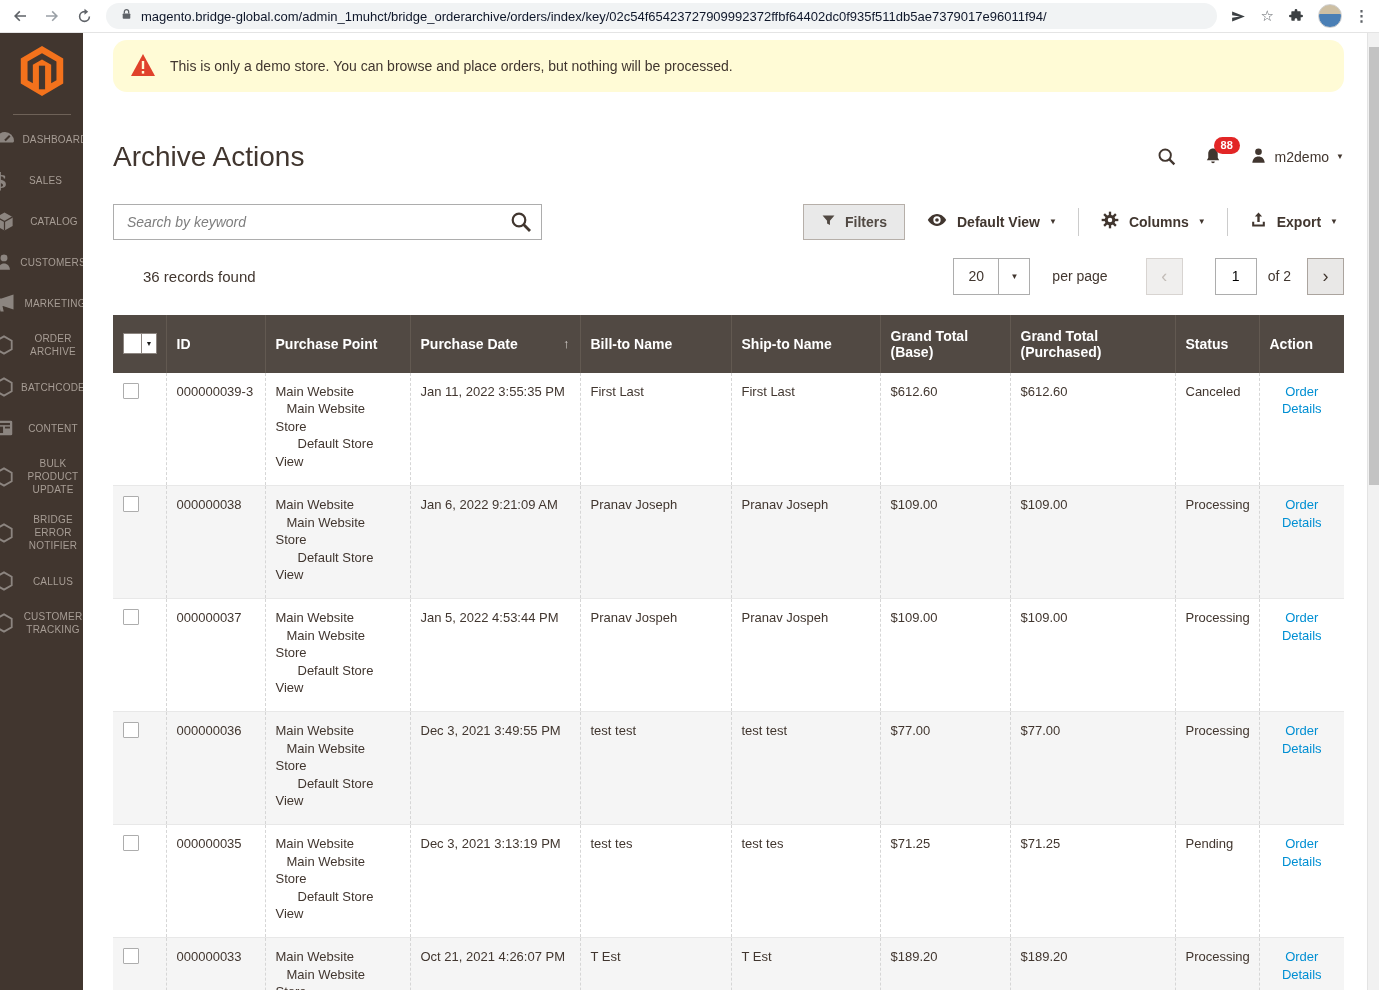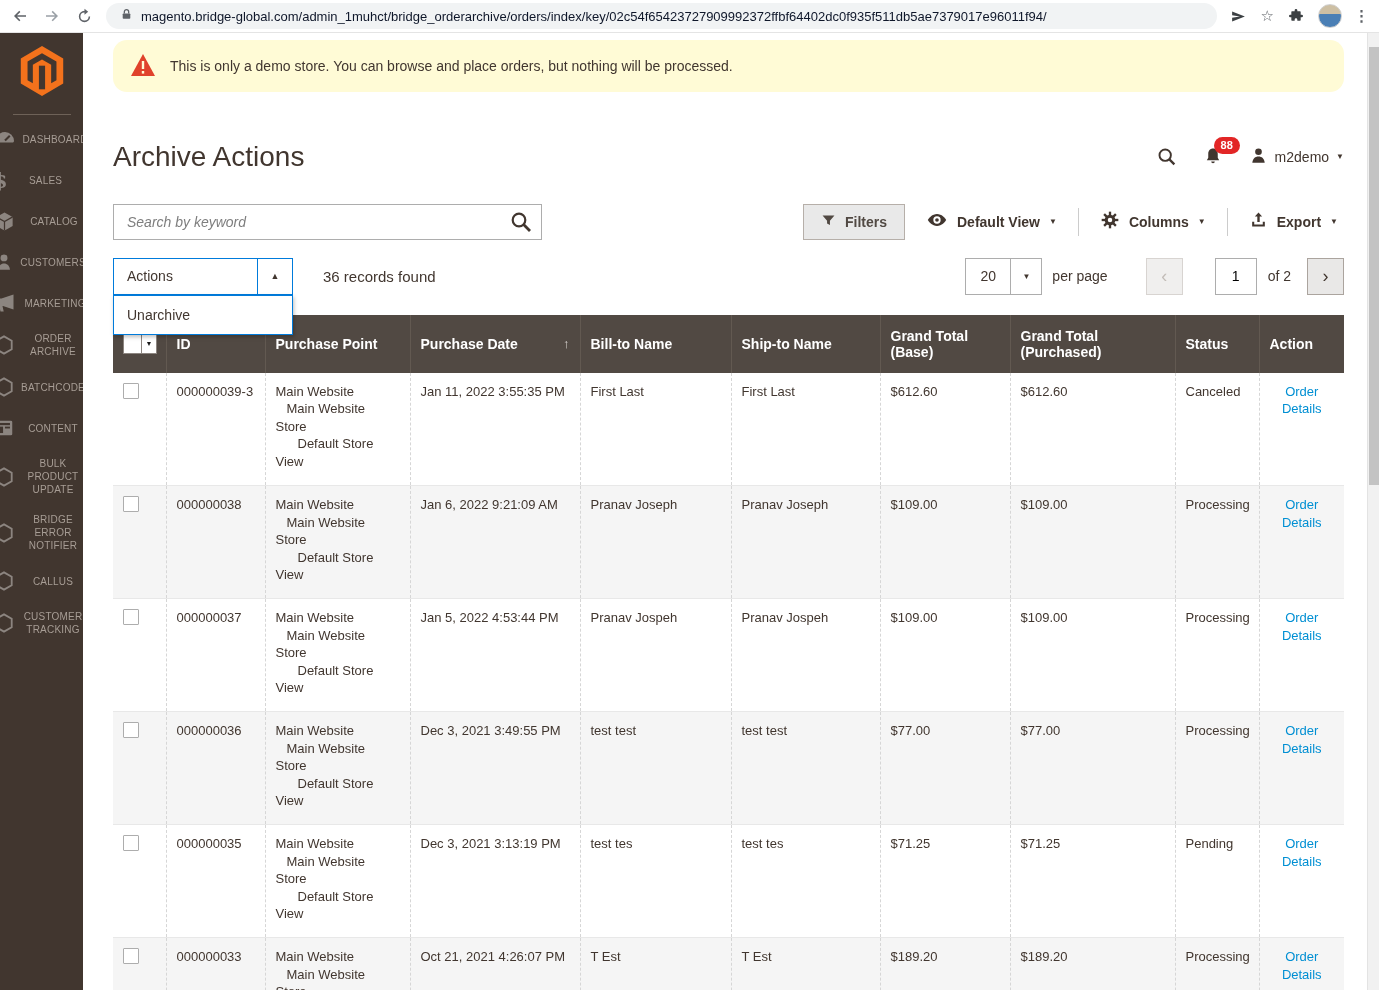--- a/index.html
+++ b/index.html
@@ -87,21 +87,21 @@
   .actions-menu {
     position:absolute; top:37px; left:0; right:0; background:#fff;
     border:1px solid #007bdb; box-shadow:1px 2px 4px rgba(0,0,0,.25); z-index:20;
   }
   .actions-menu .item { padding:11px 13px; font-size:14px; color:#41362f; cursor:pointer; }
   .records { margin-left:30px; font-size:15px; color:#41362f; }
   .pagination { margin-left:auto; display:flex; align-items:center; }
   .pp-select { display:flex; border:1px solid #adadad; height:37px; background:#fff; cursor:pointer; }
   .pp-value { width:44px; display:flex; align-items:center; justify-content:center; font-size:14px; }
   .pp-caret { width:31px; border-left:1px solid #adadad; display:flex; align-items:center; justify-content:center; font-size:8px; color:#41362f; }
-  .pp-label { font-size:14px; margin:0 38px 0 10px; }
+  .pp-label { font-size:14px; margin:0 38px 0 22px; }
   .pg-btn { width:37px; height:37px; display:flex; align-items:center; justify-content:center; cursor:pointer; font-size:18px; }
   .pg-prev { background:#f0efee; border:1px solid #d8d4d1; color:#c2bcb7; }
   .pg-input { width:42px; height:37px; border:1px solid #adadad; text-align:center; font-size:14px; margin-left:32px; font-family:"Liberation Sans",sans-serif; }
   .pg-of { font-size:14px; margin:0 16px 0 11px; }
   .pg-next { background:#e9e8e7; border:1px solid #aba49e; color:#41362f; }
   
   table.grid { margin-top:20px; border-collapse:collapse; width:1231px; table-layout:fixed; font-size:13px; }
   table.grid thead th {
     background:#514943; color:#fff; font-size:14px; font-weight:bold; text-align:left;
     padding:8px 10px; vertical-align:middle; height:58px; border-left:1px solid #625951;
@@ -384,29 +384,20 @@
                 <path d="M4 13.5v6h16v-6h-2.6v3.4H6.6v-3.4z" fill="#41362f"></path>
               </svg>
           </span>
           <span>Export</span>
           <span class="caret-sm">▼</span>
         </span>
       </div>
     </div>
 
     <div class="actions-row">
-      <div class="actions-wrap">
-        <div class="actions-select">
-          <span class="txt">Actions</span>
-          <span class="caret-box">▲</span>
-        </div>
-        <div class="actions-menu">
-          <div class="item">Unarchive</div>
-        </div>
-      </div>
       <span class="records">36 records found</span>
       <div class="pagination">
         <div class="pp-select">
           <span class="pp-value">20</span>
           <span class="pp-caret">▼</span>
         </div>
         <span class="pp-label">per page</span>
         <span class="pg-btn pg-prev">‹</span>
         <input class="pg-input" value="1" style="">
         <span class="pg-of">of 2</span>

